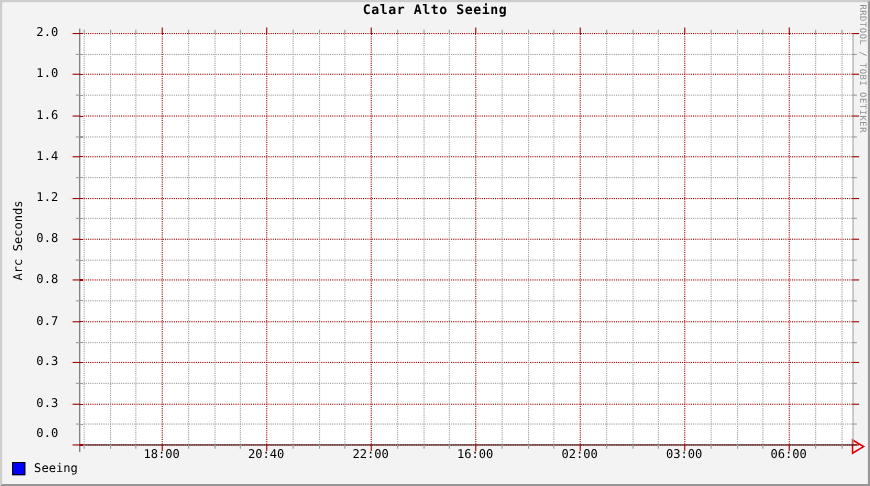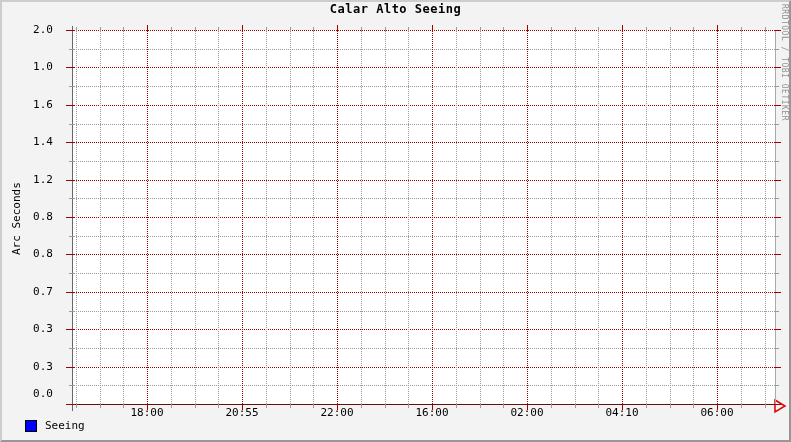--- a/index.html
+++ b/index.html
@@ -33,21 +33,21 @@
   #y-axis-label {
     left:8px; top:253px;
     transform:rotate(-90deg); transform-origin:0 0;
     font-size:11px; white-space:nowrap;
   }
   #watermark {
     left:787px; top:2px;
     transform:rotate(90deg); transform-origin:0 0;
     font-size:8px; letter-spacing:0.5px; white-space:nowrap;
   }
-  #legend { left:23px; top:418px; display:flex; align-items:flex-start; }
+  #legend { left:9px; top:418px; display:flex; align-items:flex-start; }
   #legend-swatch {
     width:10px; height:10px;
     border:1px solid #000;
     display:inline-block;
   }
   #legend-label { font-size:11px; line-height:12px; margin-left:8px; }
   #x-arrow { left:772px; top:396px; }
 </style>
 </head>
 <body>
@@ -143,37 +143,37 @@
     <div class="abs hgrid" style="left: 71px; top: 47px; width: 702px; border-color: rgb(154, 154, 154);"></div>
     <div class="abs tick" style="left: 67px; top: 47px; width: 4px; height: 1px; background: rgb(154, 154, 154);"></div>
     <div class="abs tick" style="left: 773px; top: 47px; width: 4px; height: 1px; background: rgb(154, 154, 154);"></div>
     <div class="abs vgrid" style="left: 145px; top: 28px; height: 374px; border-color: rgb(160, 0, 0);"></div>
     <div class="abs tick" style="left: 145px; top: 23px; width: 1px; height: 5px; background: rgb(160, 0, 0);"></div>
     <div class="abs tick" style="left: 145px; top: 402px; width: 1px; height: 6px; background: rgb(160, 0, 0);"></div>
     <div class="abs xlab" style="left: 120px; top: 405px;">18:00</div>
     <div class="abs vgrid" style="left: 240px; top: 28px; height: 374px; border-color: rgb(160, 0, 0);"></div>
     <div class="abs tick" style="left: 240px; top: 23px; width: 1px; height: 5px; background: rgb(160, 0, 0);"></div>
     <div class="abs tick" style="left: 240px; top: 402px; width: 1px; height: 6px; background: rgb(160, 0, 0);"></div>
-    <div class="abs xlab" style="left: 215px; top: 405px;">20:55</div>
+    <div class="abs xlab" style="left: 215px; top: 405px;">20:40</div>
     <div class="abs vgrid" style="left: 335px; top: 28px; height: 374px; border-color: rgb(160, 0, 0);"></div>
     <div class="abs tick" style="left: 335px; top: 23px; width: 1px; height: 5px; background: rgb(160, 0, 0);"></div>
     <div class="abs tick" style="left: 335px; top: 402px; width: 1px; height: 6px; background: rgb(160, 0, 0);"></div>
     <div class="abs xlab" style="left: 310px; top: 405px;">22:00</div>
     <div class="abs vgrid" style="left: 430px; top: 28px; height: 374px; border-color: rgb(160, 0, 0);"></div>
     <div class="abs tick" style="left: 430px; top: 23px; width: 1px; height: 5px; background: rgb(160, 0, 0);"></div>
     <div class="abs tick" style="left: 430px; top: 402px; width: 1px; height: 6px; background: rgb(160, 0, 0);"></div>
     <div class="abs xlab" style="left: 405px; top: 405px;">16:00</div>
     <div class="abs vgrid" style="left: 525px; top: 28px; height: 374px; border-color: rgb(160, 0, 0);"></div>
     <div class="abs tick" style="left: 525px; top: 23px; width: 1px; height: 5px; background: rgb(160, 0, 0);"></div>
     <div class="abs tick" style="left: 525px; top: 402px; width: 1px; height: 6px; background: rgb(160, 0, 0);"></div>
     <div class="abs xlab" style="left: 500px; top: 405px;">02:00</div>
     <div class="abs vgrid" style="left: 620px; top: 28px; height: 374px; border-color: rgb(160, 0, 0);"></div>
     <div class="abs tick" style="left: 620px; top: 23px; width: 1px; height: 5px; background: rgb(160, 0, 0);"></div>
     <div class="abs tick" style="left: 620px; top: 402px; width: 1px; height: 6px; background: rgb(160, 0, 0);"></div>
-    <div class="abs xlab" style="left: 595px; top: 405px;">04:10</div>
+    <div class="abs xlab" style="left: 595px; top: 405px;">03:00</div>
     <div class="abs vgrid" style="left: 715px; top: 28px; height: 374px; border-color: rgb(160, 0, 0);"></div>
     <div class="abs tick" style="left: 715px; top: 23px; width: 1px; height: 5px; background: rgb(160, 0, 0);"></div>
     <div class="abs tick" style="left: 715px; top: 402px; width: 1px; height: 6px; background: rgb(160, 0, 0);"></div>
     <div class="abs xlab" style="left: 690px; top: 405px;">06:00</div>
     <div class="abs vgrid" style="left: 74px; top: 28px; height: 374px; border-color: rgb(154, 154, 154);"></div>
     <div class="abs tick" style="left: 74px; top: 25px; width: 1px; height: 3px; background: rgb(154, 154, 154);"></div>
     <div class="abs tick" style="left: 74px; top: 402px; width: 1px; height: 4px; background: rgb(154, 154, 154);"></div>
     <div class="abs vgrid" style="left: 98px; top: 28px; height: 374px; border-color: rgb(154, 154, 154);"></div>
     <div class="abs tick" style="left: 98px; top: 25px; width: 1px; height: 3px; background: rgb(154, 154, 154);"></div>
     <div class="abs tick" style="left: 98px; top: 402px; width: 1px; height: 4px; background: rgb(154, 154, 154);"></div>

